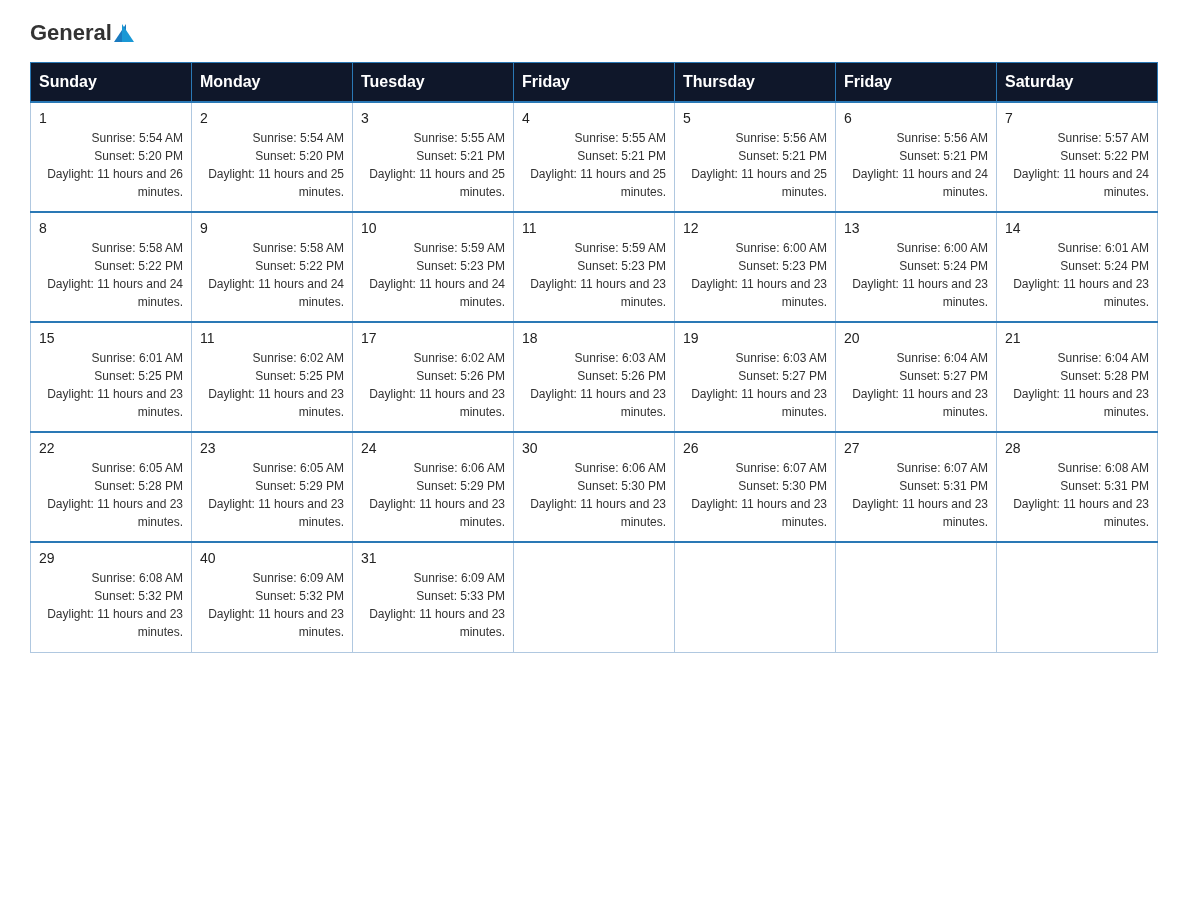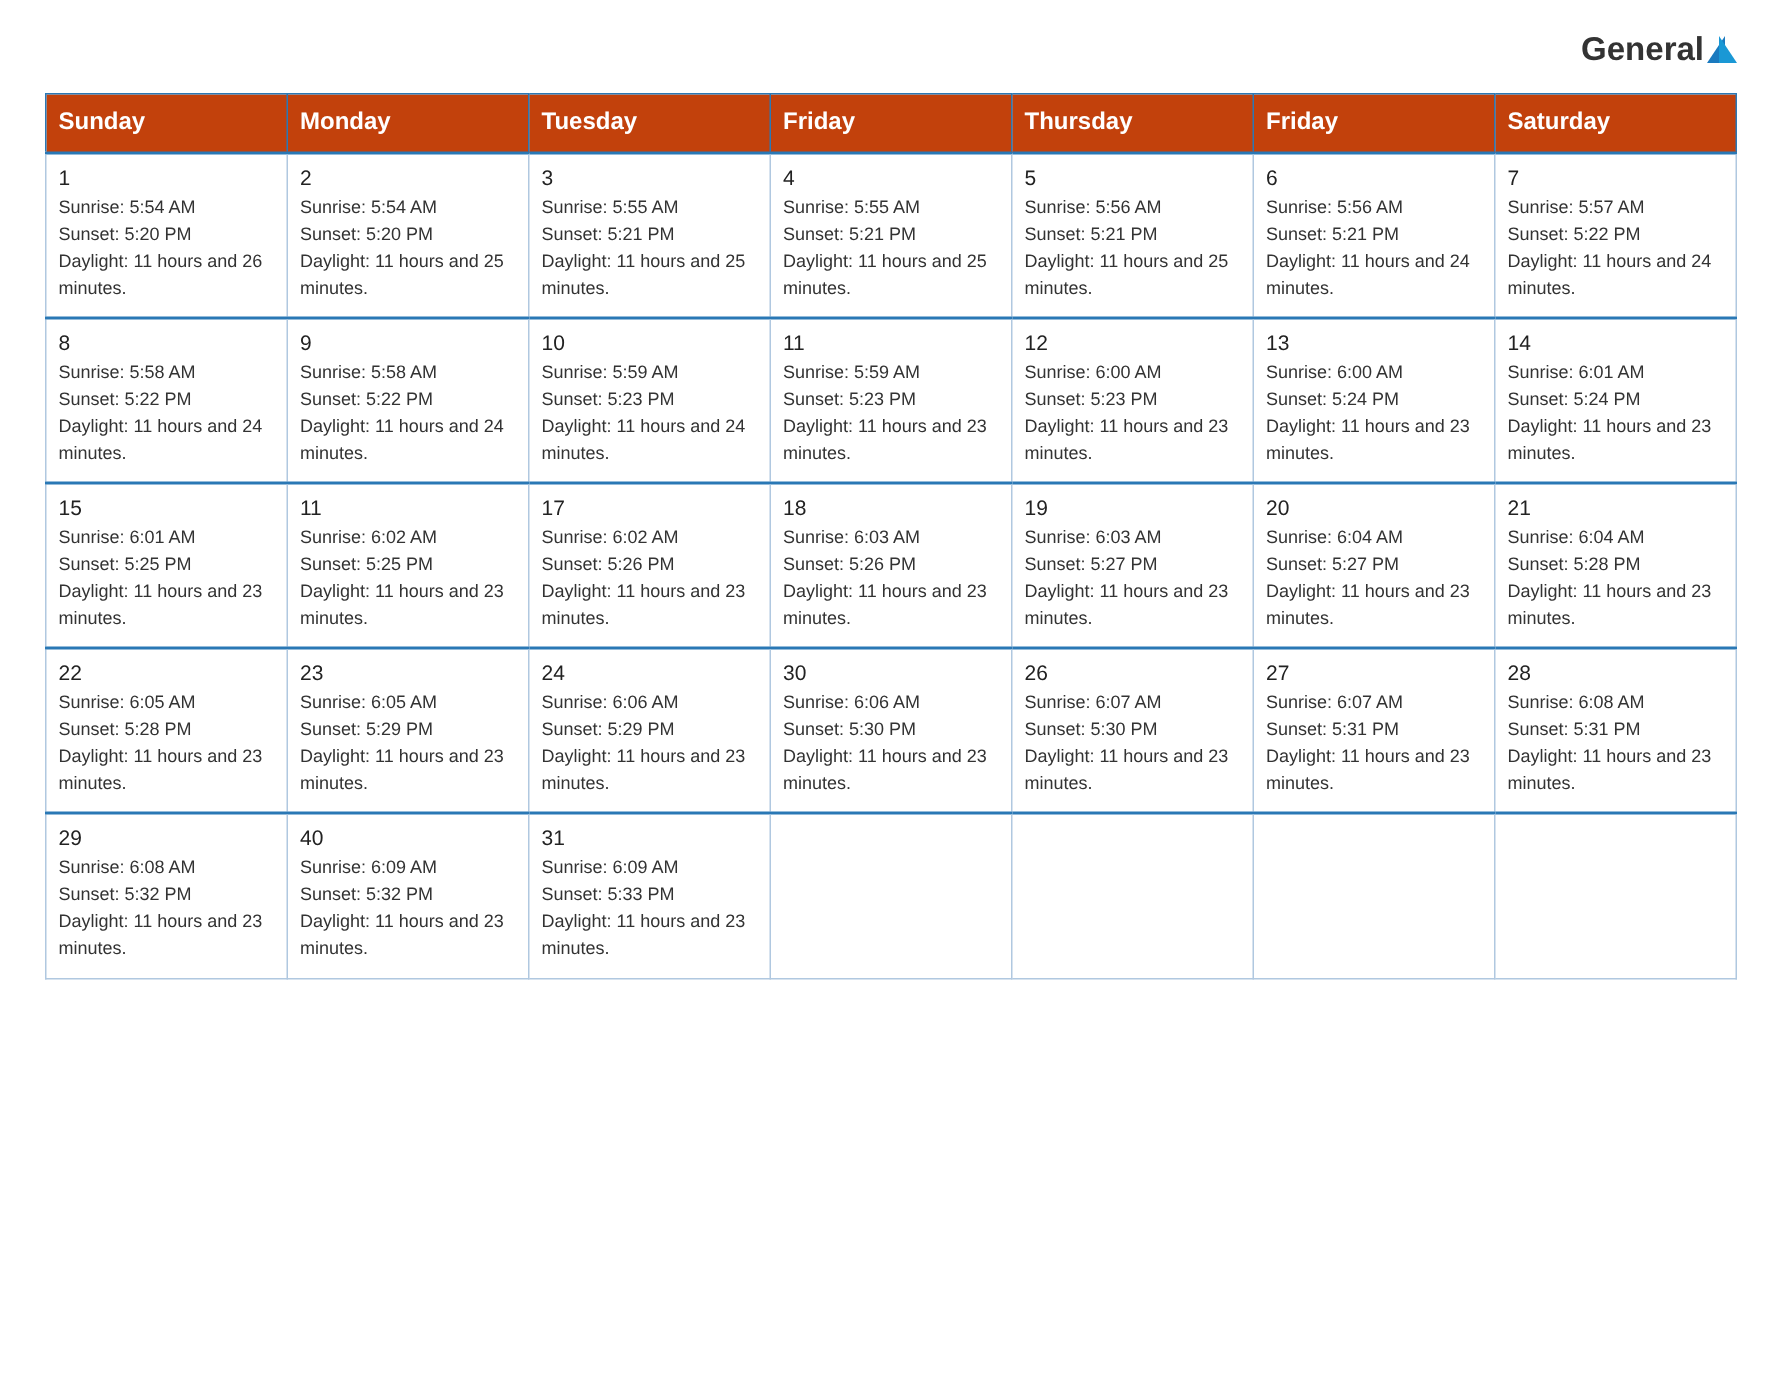--- a/index.html
+++ b/index.html
@@ -5,21 +5,21 @@
     * { box-sizing: border-box; margin: 0; padding: 0; }
     body {
       font-family: Arial, sans-serif;
       background: #fff;
       padding: 20px 30px;
       width: 1188px;
       min-height: 918px;
     }
     .header-area {
       display: flex;
-      justify-content: flex-end;
+      justify-content: flex-start;
       align-items: flex-start;
       margin-bottom: 18px;
     }
     .logo-area {
       display: flex;
       flex-direction: column;
       align-items: flex-start;
     }
     .logo-text {
       display: flex;
@@ -66,21 +66,21 @@
       font-size: 20px;
       color: #444;
       margin-top: 4px;
     }
     table {
       width: 100%;
       border-collapse: collapse;
       table-layout: fixed;
     }
     thead th {
-      background-color: #c2410c;
+      background-color: #0f172a;
       color: #fff;
       font-size: 16px;
       font-weight: bold;
       padding: 10px 8px;
       text-align: left;
       border: 1px solid #2a78b5;
     }
     tbody td {
       border: 1px solid #b0c8e0;
       vertical-align: top;
@@ -97,20 +97,21 @@
       font-size: 14px;
       font-weight: normal;
       color: #222;
       display: block;
       margin-bottom: 3px;
     }
     .day-info {
       font-size: 12px;
       color: #333;
       line-height: 1.5;
+      text-align: right;
     }
     td.empty {
       background: #fff;
     }
   </style>
 </head>
 <body>
 
 <div class="header-area">
   <div class="logo-area">

